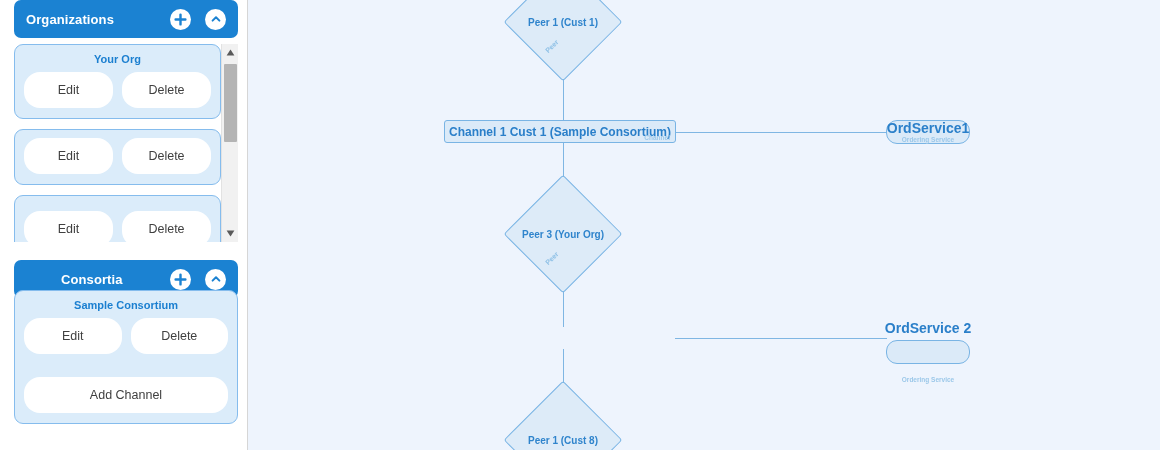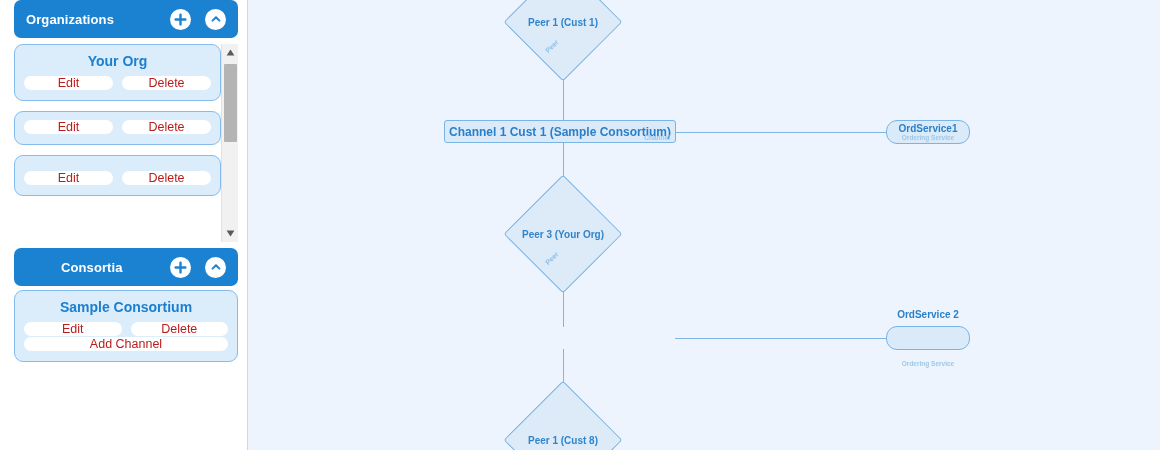--- a/index.html
+++ b/index.html
@@ -58,37 +58,37 @@
     width: 207px;
   }
   .card {
     background: #dbecfa;
     border: 1px solid #85bced;
     border-radius: 9px;
     padding: 8px 9px 10px 9px;
     margin-bottom: 10px;
   }
   .card-title {
-    color: #1b7fd0; font-size: 14px; font-weight: bold;
+    color: #1b7fd0; font-size: 11px; font-weight: bold;
     text-align: center; margin-bottom: 7px;
   }
   .card-btn-row { display: flex; gap: 9px; }
   .card-btn {
     flex: 1 1 0;
     background: #ffffff;
     border: none;
     border-radius: 16px;
-    height: 14px;
-    color: #b91c1c;
+    height: 36px;
+    color: #404040;
     font-size: 12.5px;
     font-family: "Liberation Sans", sans-serif;
     cursor: pointer;
     display: flex; align-items: center; justify-content: center;
   }
-  .card-btn.wide { width: 100%; margin-top: 1px; }
+  .card-btn.wide { width: 100%; margin-top: 23px; }
 
   
   .scrollbar {
     position: absolute; right: 0; top: 0;
     width: 17px; height: 198px;
     background: #f1f1f1;
     border-left: 1px solid #e2e2e2;
   }
   .sb-arrow {
     position: absolute; left: 0; width: 17px; height: 17px;
@@ -154,21 +154,21 @@
   .pill-node {
     position: absolute;
     background: #dbeaf8;
     border: 1px solid #79b4e4;
     border-radius: 11px;
     display: flex; flex-direction: column;
     align-items: center; justify-content: center;
     padding: 3px 10px;
   }
   .pill-label {
-    color: #2a7fc9; font-size: 10px; font-weight: bold;
+    color: #2a7fc9; font-size: 14px; font-weight: bold;
     white-space: nowrap; line-height: 1.1;
   }
   .pill-sub {
     color: #9cc8e9; font-size: 6.5px; font-weight: bold;
     white-space: nowrap; line-height: 1.1;
   }
 
   .edge-v {
     position: absolute; width: 1px;
     background: #7fb6e3;
@@ -237,21 +237,21 @@
         </div>
         <div class="sb-thumb"></div>
         <div class="sb-arrow down">
           <svg width="9" height="7" viewBox="0 0 9 7">
             <polygon points="0.6,0.6 8.4,0.6 4.5,6.4" fill="#5a5a5a"></polygon>
           </svg>
         </div>
       </div>
     </div>
 
-    <div class="panel-header" style="top:248px;padding-left:47px;">
+    <div class="panel-header" style="top:260px;padding-left:47px;">
       <span class="title">Consortia</span>
       <div class="hdr-btns">
         <div class="circ-btn">
           <svg width="13" height="13" viewBox="0 0 13 13">
             <path d="M6.5 1.6v9.8M1.6 6.5h9.8" stroke="#1b82d2" stroke-width="2.4" stroke-linecap="round"></path>
           </svg>
         </div>
         <div class="circ-btn">
           <svg width="12" height="12" viewBox="0 0 12 12">
             <path d="M2.6 7.6L6 4.3l3.4 3.3" stroke="#1b82d2" stroke-width="2" fill="none" stroke-linecap="round" stroke-linejoin="round"></path>
@@ -300,21 +300,21 @@
       <span class="pill-sub">Ordering Service</span>
     </div>
 
     <div class="diamond-wrap" style="left:273px; top:192px;">
       <div class="diamond"></div>
       <div class="diamond-label">Peer 3 (Your Org)</div>
       <div class="diamond-sub">Peer</div>
     </div>
 
 
-    <div class="pill-node" style="left:638px; top:326px; width:84px; height:24px;gap:40px;">
+    <div class="pill-node" style="left:638px; top:340px; width:84px; height:24px;gap:40px;">
       <span class="pill-label">OrdService 2</span>
       <span class="pill-sub">Ordering Service</span>
     </div>
 
     <div class="diamond-wrap" style="left:273px; top:398px;">
       <div class="diamond"></div>
       <div class="diamond-label">Peer 1 (Cust 8)</div>
 
     </div>
 

